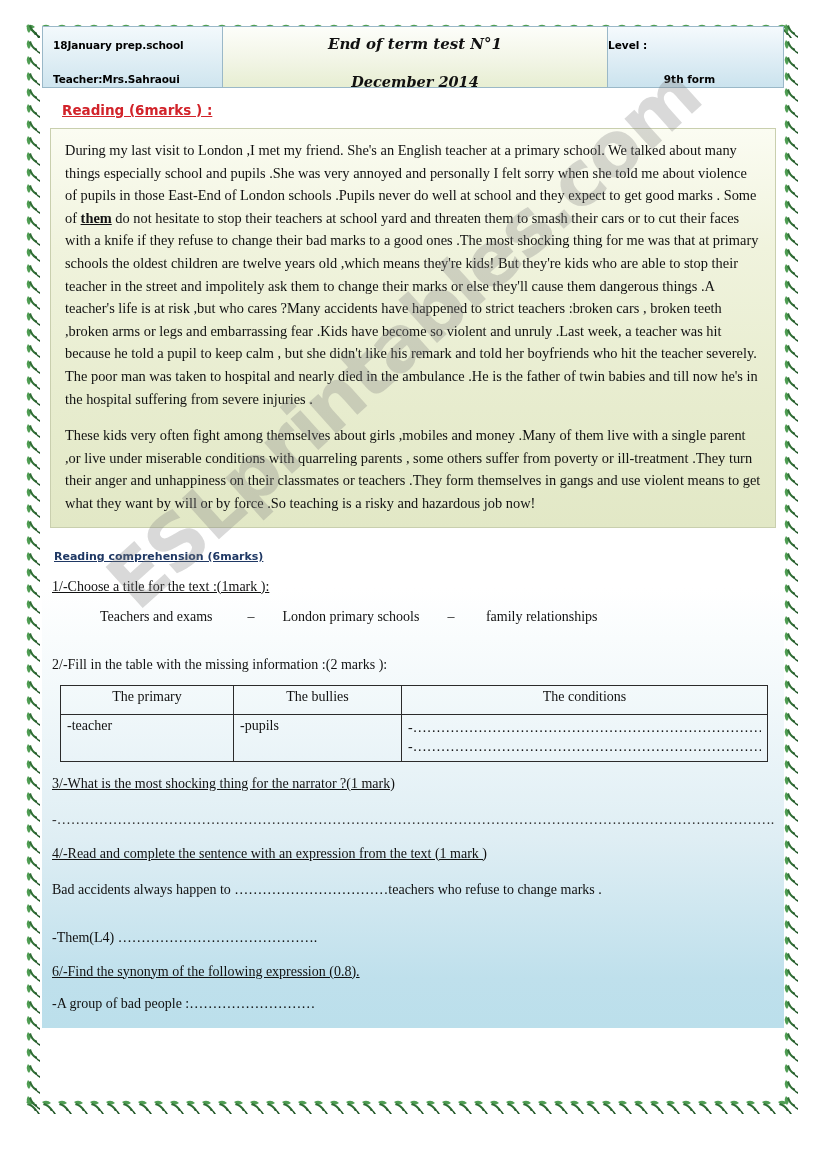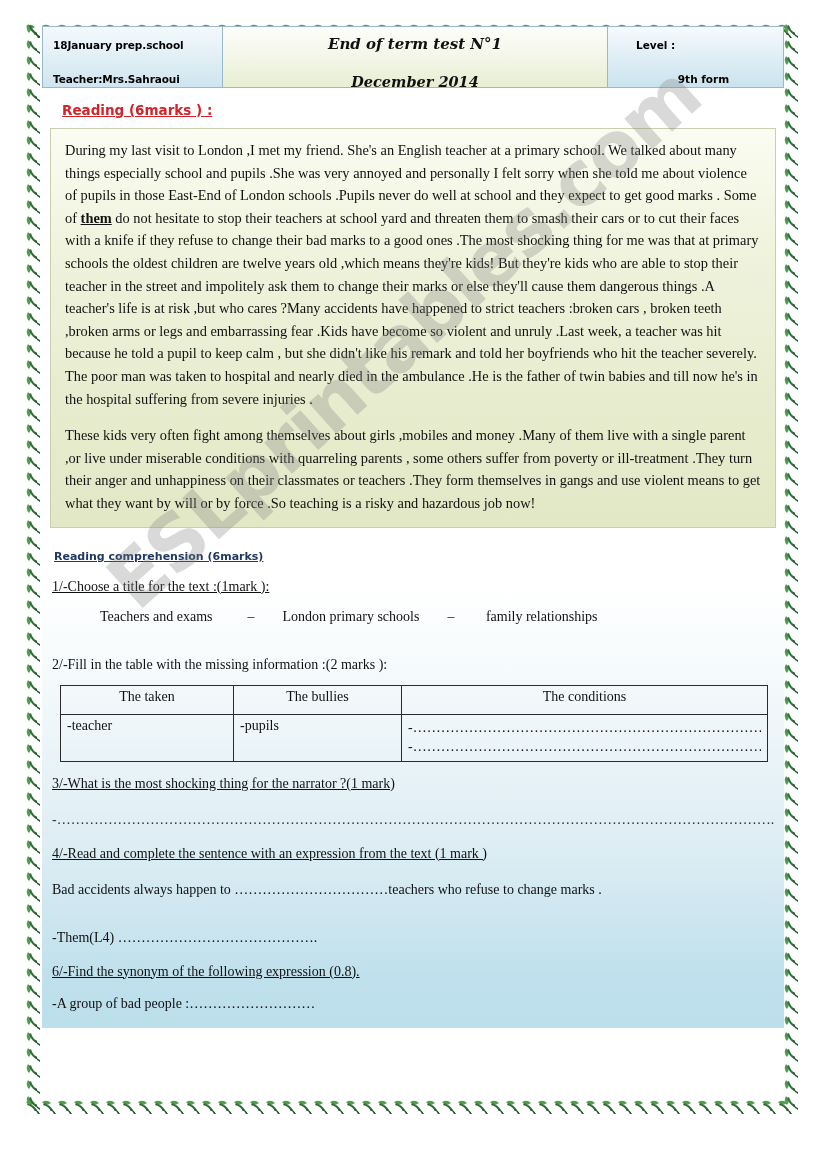--- a/index.html
+++ b/index.html
@@ -85,21 +85,21 @@
     font-style: italic;
     font-weight: bold;
     font-size: 15px;
     color: #111;
   }
   #hdr-title .t2 { margin-top: 20px; font-size: 14.5px; }
 
   #hdr-level {
     width: 175px;
     background: linear-gradient(to bottom, #f5fafd 0%, #e2eff6 45%, #cbe3ee 100%);
-    padding: 6px 12px 0 28px;
+    padding: 6px 12px 0 0;
   }
   #hdr-level .lv1 {
     font-family: "DejaVu Sans", sans-serif;
     font-size: 10.5px;
     font-weight: bold;
     margin-top: 6px;
     text-align: left;
   }
   #hdr-level .lv2 {
     font-family: "DejaVu Sans", sans-serif;
@@ -549,21 +549,21 @@
     </div>
     <div id="title-options">Teachers and exams          –        London primary schools        –         family relationships</div>
 
     <div class="spacer-16"></div>
 
     <div class="q-line">2/-Fill in the table with the missing information :(2 marks ):</div>
 
     <table id="answer-table">
       <thead>
         <tr>
-          <th class="col-victim">The taken</th>
+          <th class="col-victim">The primary</th>
           <th class="col-bully">The bullies</th>
           <th>The conditions</th>
         </tr>
       </thead>
       <tbody>
         <tr>
           <td class="victim-col">-teacher</td>
           <td class="bully-col">-pupils</td>
           <td>
             <div class="dots-row">-…………………………………………………………………….</div>

